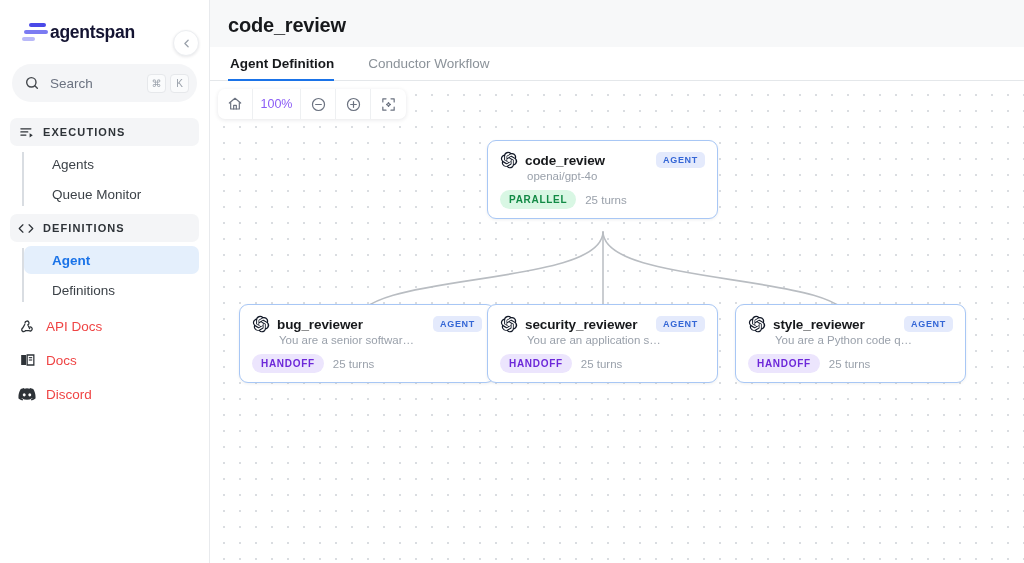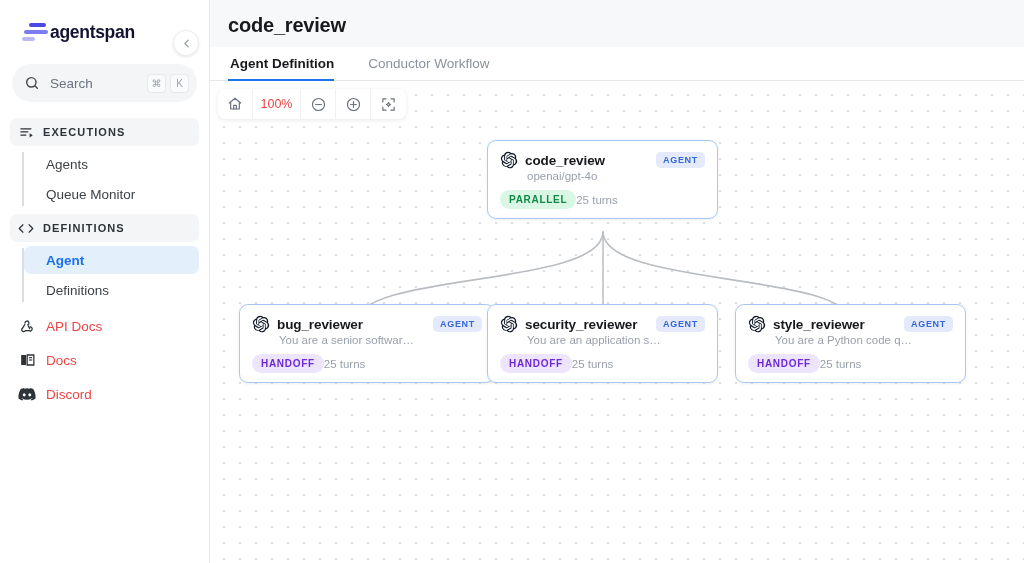--- a/index.html
+++ b/index.html
@@ -87,21 +87,21 @@
     margin: 4px 0 6px 0; padding-left: 10px;
   }
   .nav-children::before {
     content: ""; position: absolute;
     left: 12px; top: 2px; bottom: 2px;
     width: 1.5px; background: #d9dde2;
   }
   .nav-child {
     display: flex; align-items: center;
     height: 28px; margin: 2px 0 2px 4px;
-    padding-left: 22px; border-radius: 7px;
+    padding-left: 28px; border-radius: 7px;
     font-size: 13.5px; color: #3c4248;
     cursor: pointer;
   }
   .nav-child.active {
     background: #e4effc; color: #1a73e8; font-weight: 600;
   }
   .nav-link {
     display: flex; align-items: center; gap: 10px;
     height: 32px; padding: 0 8px; margin-bottom: 2px;
     border-radius: 7px; font-size: 13.5px; color: #ef4444;
@@ -154,21 +154,21 @@
     box-shadow: 0 1px 4px rgba(16,24,40,.10);
     overflow: hidden; z-index: 5;
   }
   .tb-btn {
     width: 35px; display: flex;
     align-items: center; justify-content: center;
     border-right: 1px solid #eef0f2; cursor: pointer;
   }
   .tb-btn:last-child { border-right: none; }
   .tb-zoom {
-    width: 48px; font-size: 12.5px; color: #ef4444;
+    width: 48px; font-size: 12.5px; color: #8b5cf6;
     display: flex; align-items: center; justify-content: center;
     border-right: 1px solid #eef0f2; cursor: pointer;
   }
 
   svg.edges { position: absolute; inset: 0; width: 100%; height: 100%; z-index: 1; }
 
   .node {
     position: absolute; z-index: 2;
     background: #ffffff;
     border: 1.5px solid #a8c7f5;
@@ -186,21 +186,21 @@
   .badge-agent {
     margin-left: auto; background: #e4eafc; color: #3567d6;
     font-size: 9px; font-weight: 700; letter-spacing: .7px;
     padding: 3px 7px; border-radius: 5px;
   }
   .node-sub {
     font-size: 11.5px; color: #9aa1ab;
     margin: 1px 0 0 27px; white-space: nowrap;
     overflow: hidden; text-overflow: ellipsis;
   }
-  .node-row3 { display: flex; align-items: center; margin-top: 8px; }
+  .node-row3 { display: flex; align-items: center; gap: 9px; margin-top: 8px; }
   .pill {
     font-size: 10px; font-weight: 700; letter-spacing: .7px;
     padding: 4px 9px; border-radius: 11px;
   }
   .pill-parallel { background: #d9f7e4; color: #118a45; }
   .pill-handoff  { background: #ece5fd; color: #6d28d9; }
   .turns { font-size: 11.5px; color: #9aa1ab; }
 </style>
 </head>
 <body>

